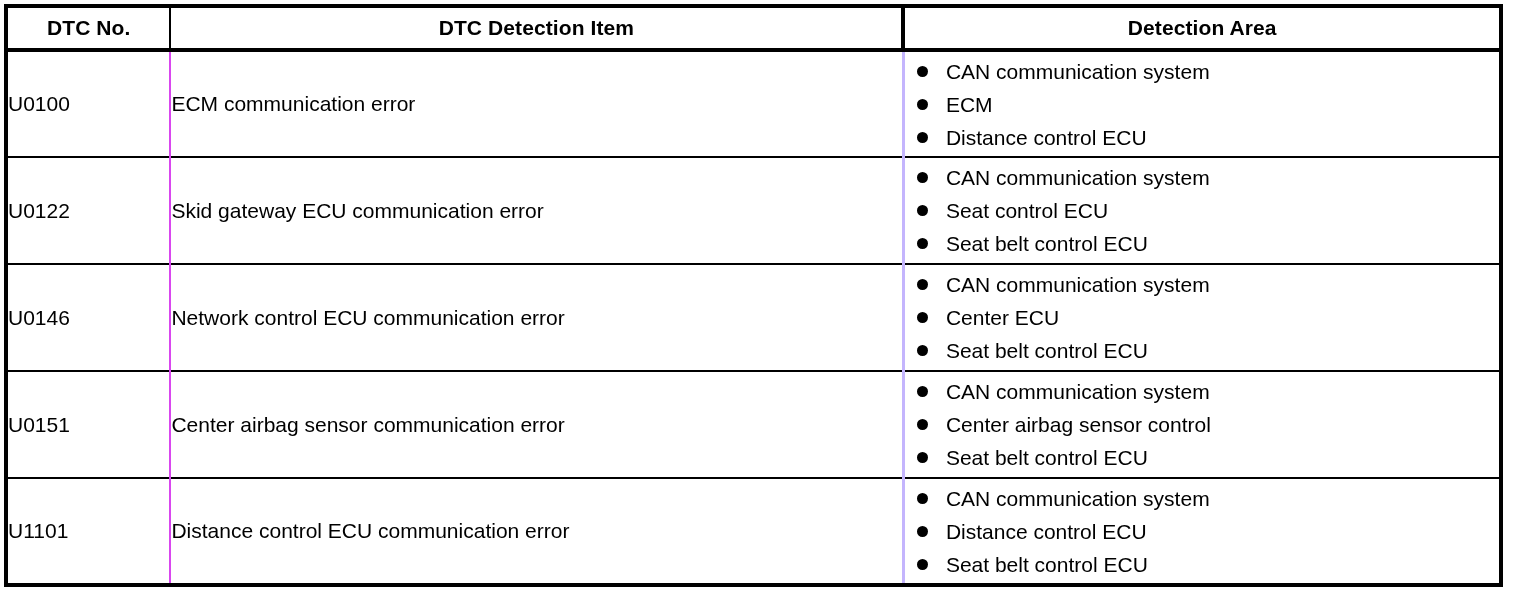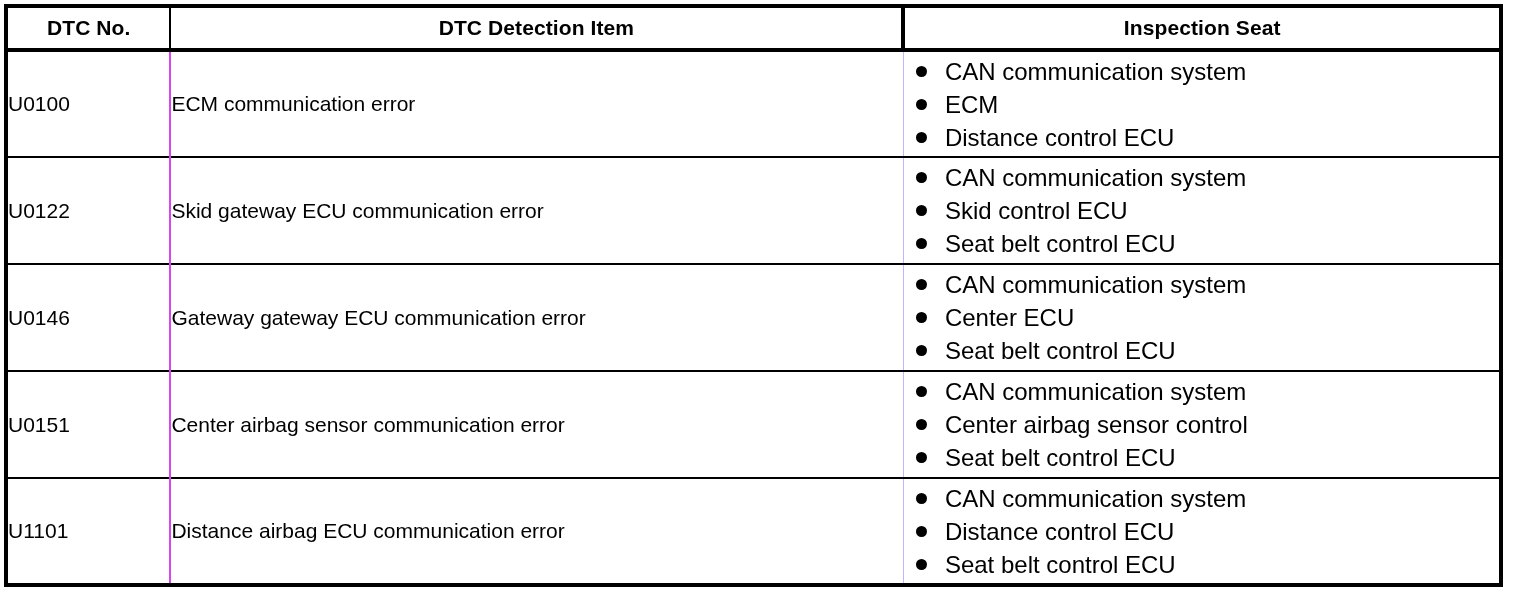--- a/index.html
+++ b/index.html
@@ -63,38 +63,38 @@
     font-weight: normal;
     padding: 0;
   }
 
   td.col-no {
     border-right: 2px solid #d946ef;
     padding-left: 10px;
     white-space: nowrap;
   }
   td.col-item {
-    border-right: 1px solid #c4b5fd;
+    border-right: 3px solid #c4b5fd;
     padding-left: 10px;
   }
   td.col-area {
     padding: 0 0 0 12px;
   }
 
   
   ul.area-list {
     list-style: none;
     margin: 0;
     padding: 2px 0 2px 0;
   }
   ul.area-list li {
     display: flex;
     align-items: center;
     line-height: 33px;
-    font-size: 24px;
+    font-size: 21px;
     white-space: nowrap;
   }
   ul.area-list li .bullet {
     flex: 0 0 auto;
     width: 11px;
     height: 11px;
     border-radius: 50%;
     background: #000000;
     margin: 0 18px 0 12px;
   }
@@ -111,21 +111,21 @@
     <colgroup>
       <col class="c-no">
       <col class="c-item">
       <col class="c-area">
     </colgroup>
 
     <thead>
       <tr>
         <th class="col-no">DTC No.</th>
         <th class="col-item">DTC Detection Item</th>
-        <th class="col-area">Inspection Seat</th>
+        <th class="col-area">Detection Area</th>
       </tr>
     </thead>
 
     <tbody>
 
       <tr>
         <td class="col-no">U0100</td>
         <td class="col-item">ECM communication error</td>
         <td class="col-area">
           <ul class="area-list">
@@ -149,33 +149,33 @@
         <td class="col-no">U0122</td>
         <td class="col-item">Skid gateway ECU communication error</td>
         <td class="col-area">
           <ul class="area-list">
             <li>
               <span class="bullet"></span>
               <span class="area-text">CAN communication system</span>
             </li>
             <li>
               <span class="bullet"></span>
-              <span class="area-text">Skid control ECU</span>
+              <span class="area-text">Seat control ECU</span>
             </li>
             <li>
               <span class="bullet"></span>
               <span class="area-text">Seat belt control ECU</span>
             </li>
           </ul>
         </td>
       </tr>
 
       <tr>
         <td class="col-no">U0146</td>
-        <td class="col-item">Gateway gateway ECU communication error</td>
+        <td class="col-item">Network control ECU communication error</td>
         <td class="col-area">
           <ul class="area-list">
             <li>
               <span class="bullet"></span>
               <span class="area-text">CAN communication system</span>
             </li>
             <li>
               <span class="bullet"></span>
               <span class="area-text">Center ECU</span>
             </li>
@@ -203,21 +203,21 @@
             <li>
               <span class="bullet"></span>
               <span class="area-text">Seat belt control ECU</span>
             </li>
           </ul>
         </td>
       </tr>
 
       <tr>
         <td class="col-no">U1101</td>
-        <td class="col-item">Distance airbag ECU communication error</td>
+        <td class="col-item">Distance control ECU communication error</td>
         <td class="col-area">
           <ul class="area-list">
             <li>
               <span class="bullet"></span>
               <span class="area-text">CAN communication system</span>
             </li>
             <li>
               <span class="bullet"></span>
               <span class="area-text">Distance control ECU</span>
             </li>

